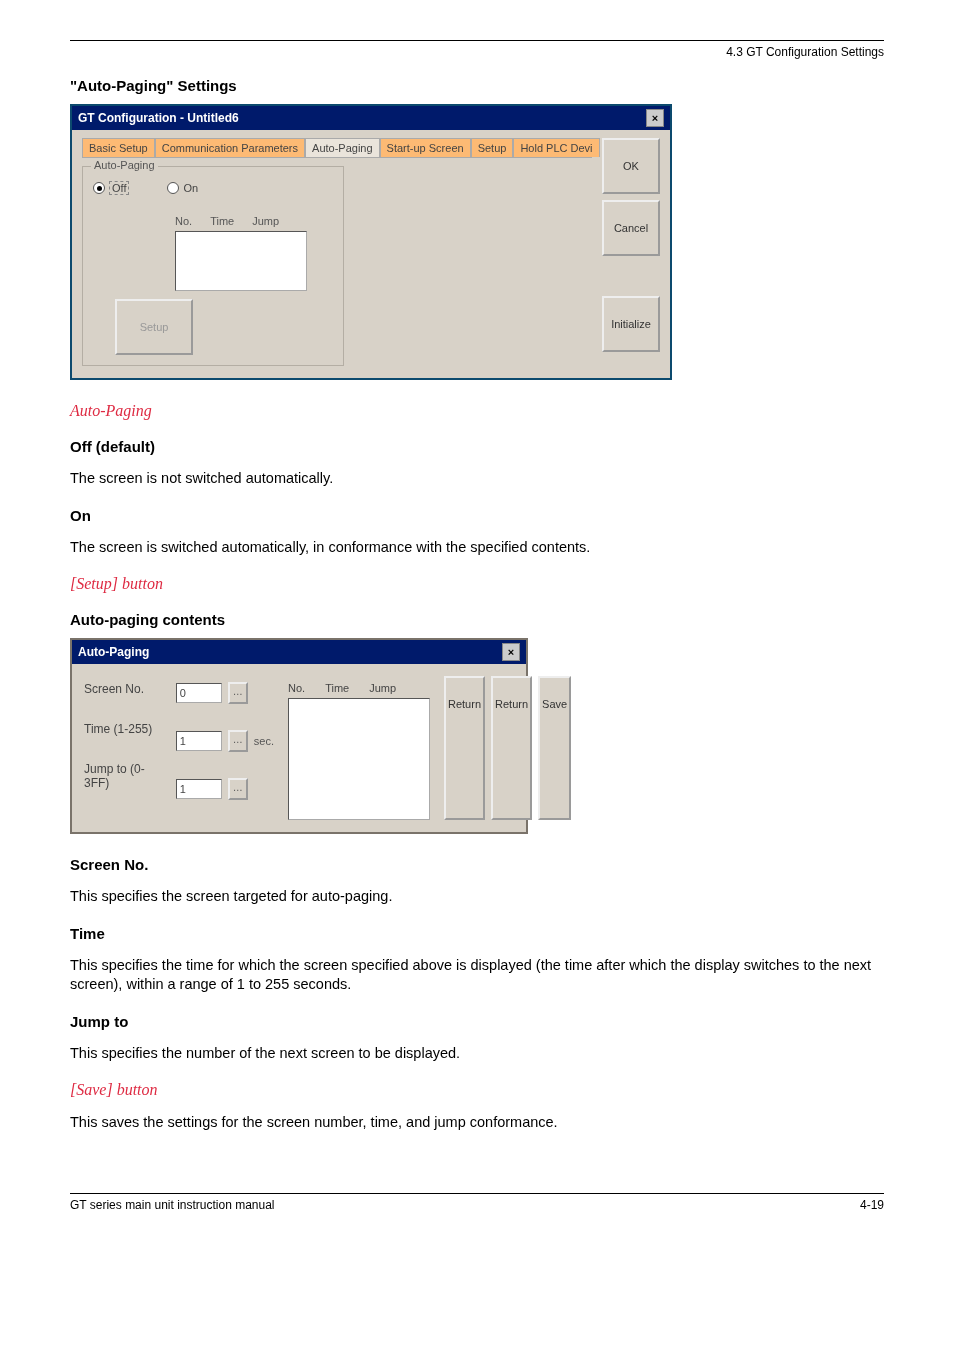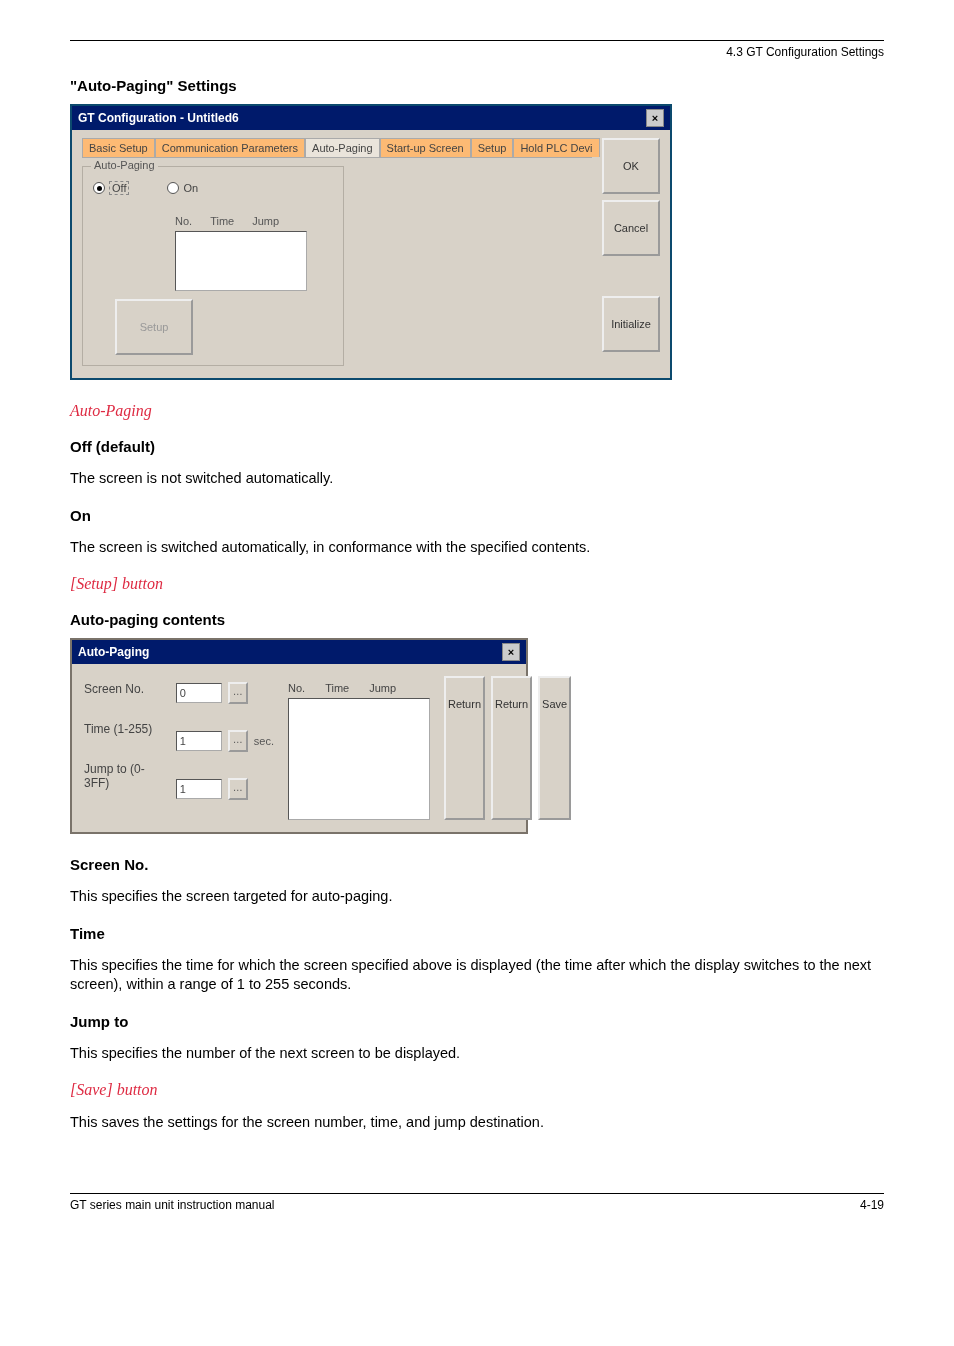--- a/index.html
+++ b/index.html
@@ -287,20 +287,20 @@
     </div>
   </div>
 
   <div class="h4">Screen No.</div>
   <div class="para">This specifies the screen targeted for auto-paging.</div>
   <div class="h4">Time</div>
   <div class="para">This specifies the time for which the screen specified above is displayed (the time after which the display switches to the next screen), within a range of 1 to 255 seconds.</div>
   <div class="h4">Jump to</div>
   <div class="para">This specifies the number of the next screen to be displayed.</div>
   <div class="h4 red">[Save] button</div>
-  <div class="para">This saves the settings for the screen number, time, and jump destination.</div>
+  <div class="para">This saves the settings for the screen number, time, and jump conformance.</div>
 
   <hr class="bottom-rule">
   <div class="footer">
     <span>GT series main unit instruction manual</span>
     <span>4-19</span>
   </div>
 </div>
 
 </body></html>

